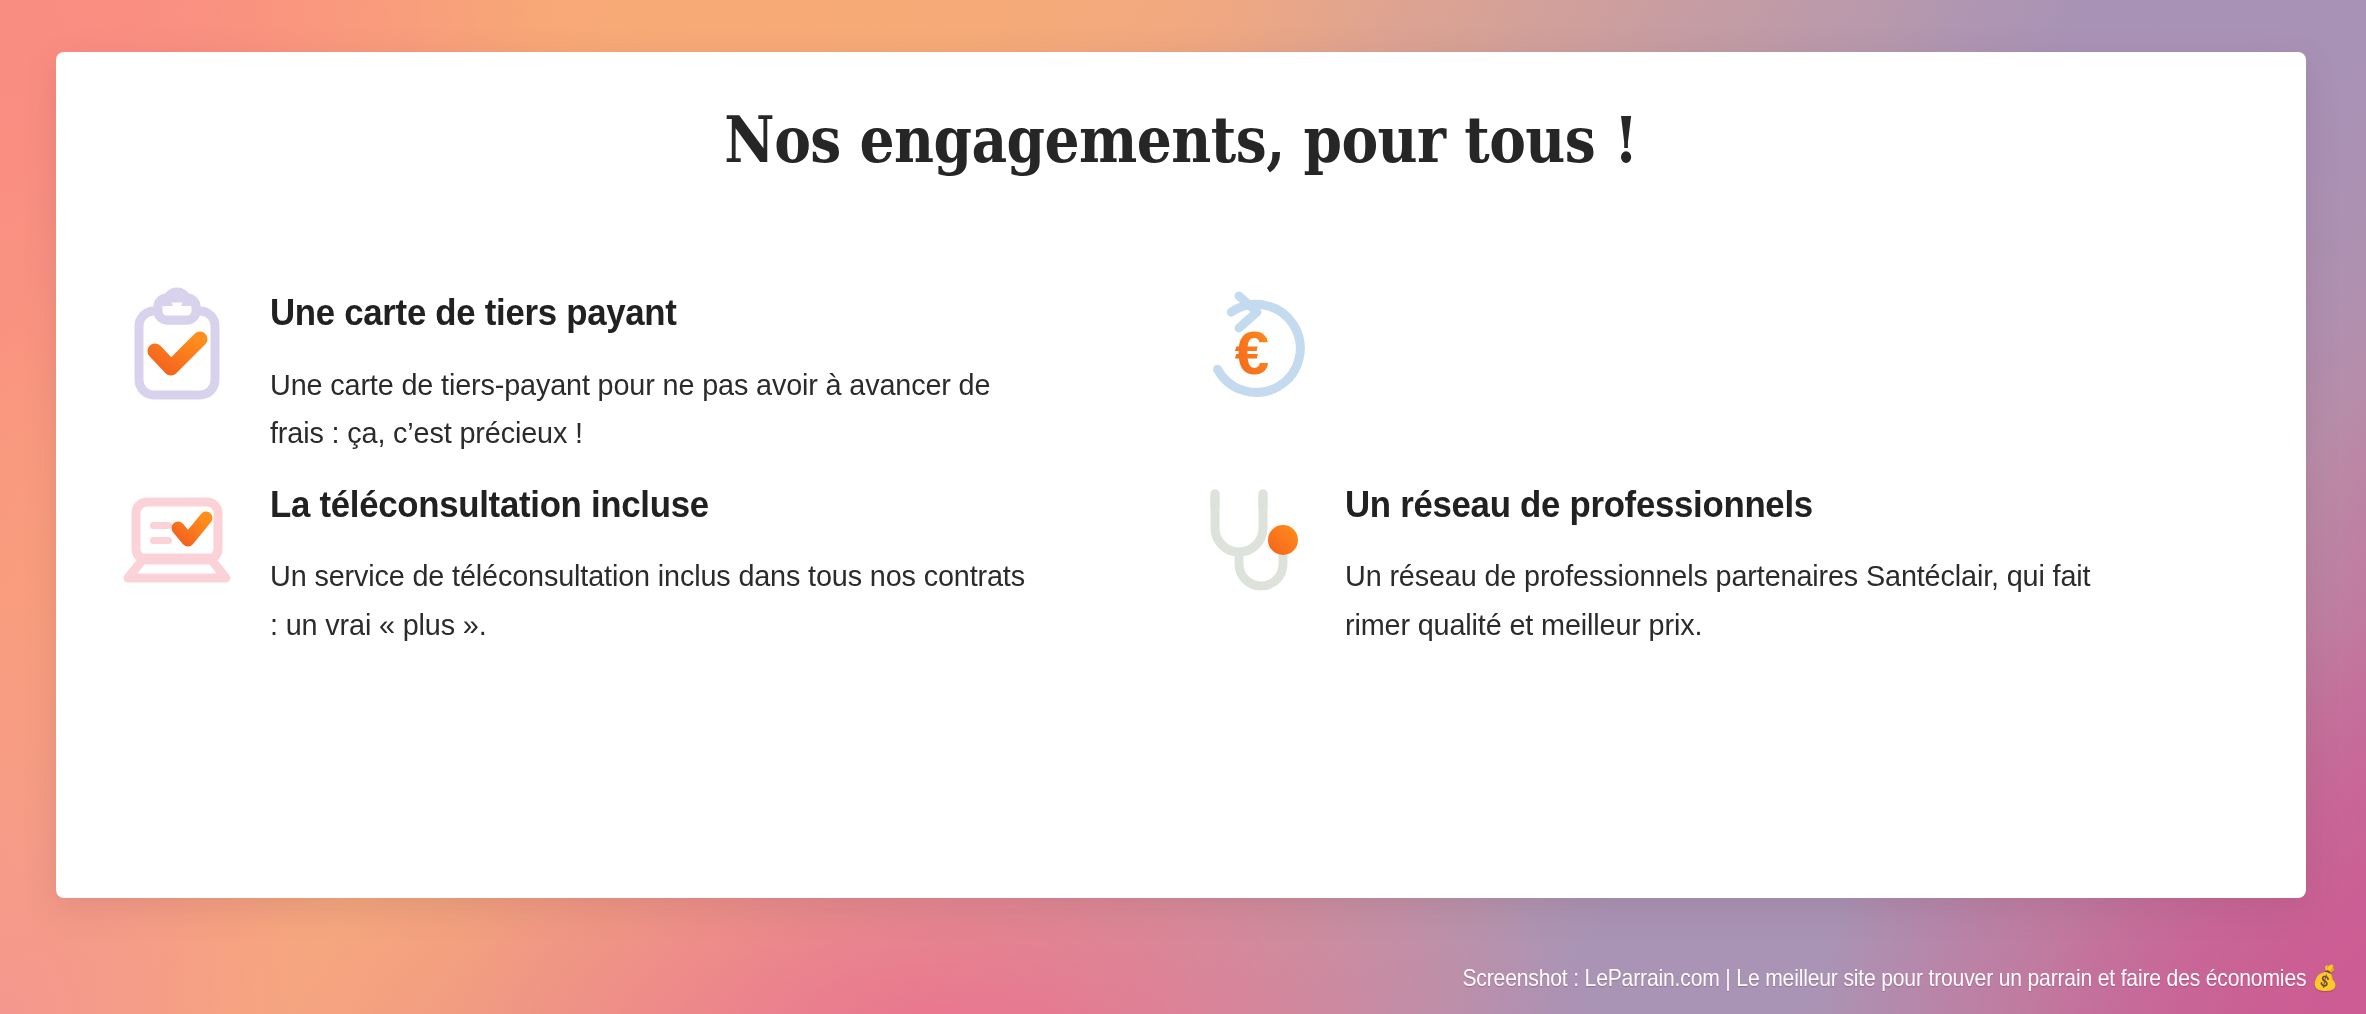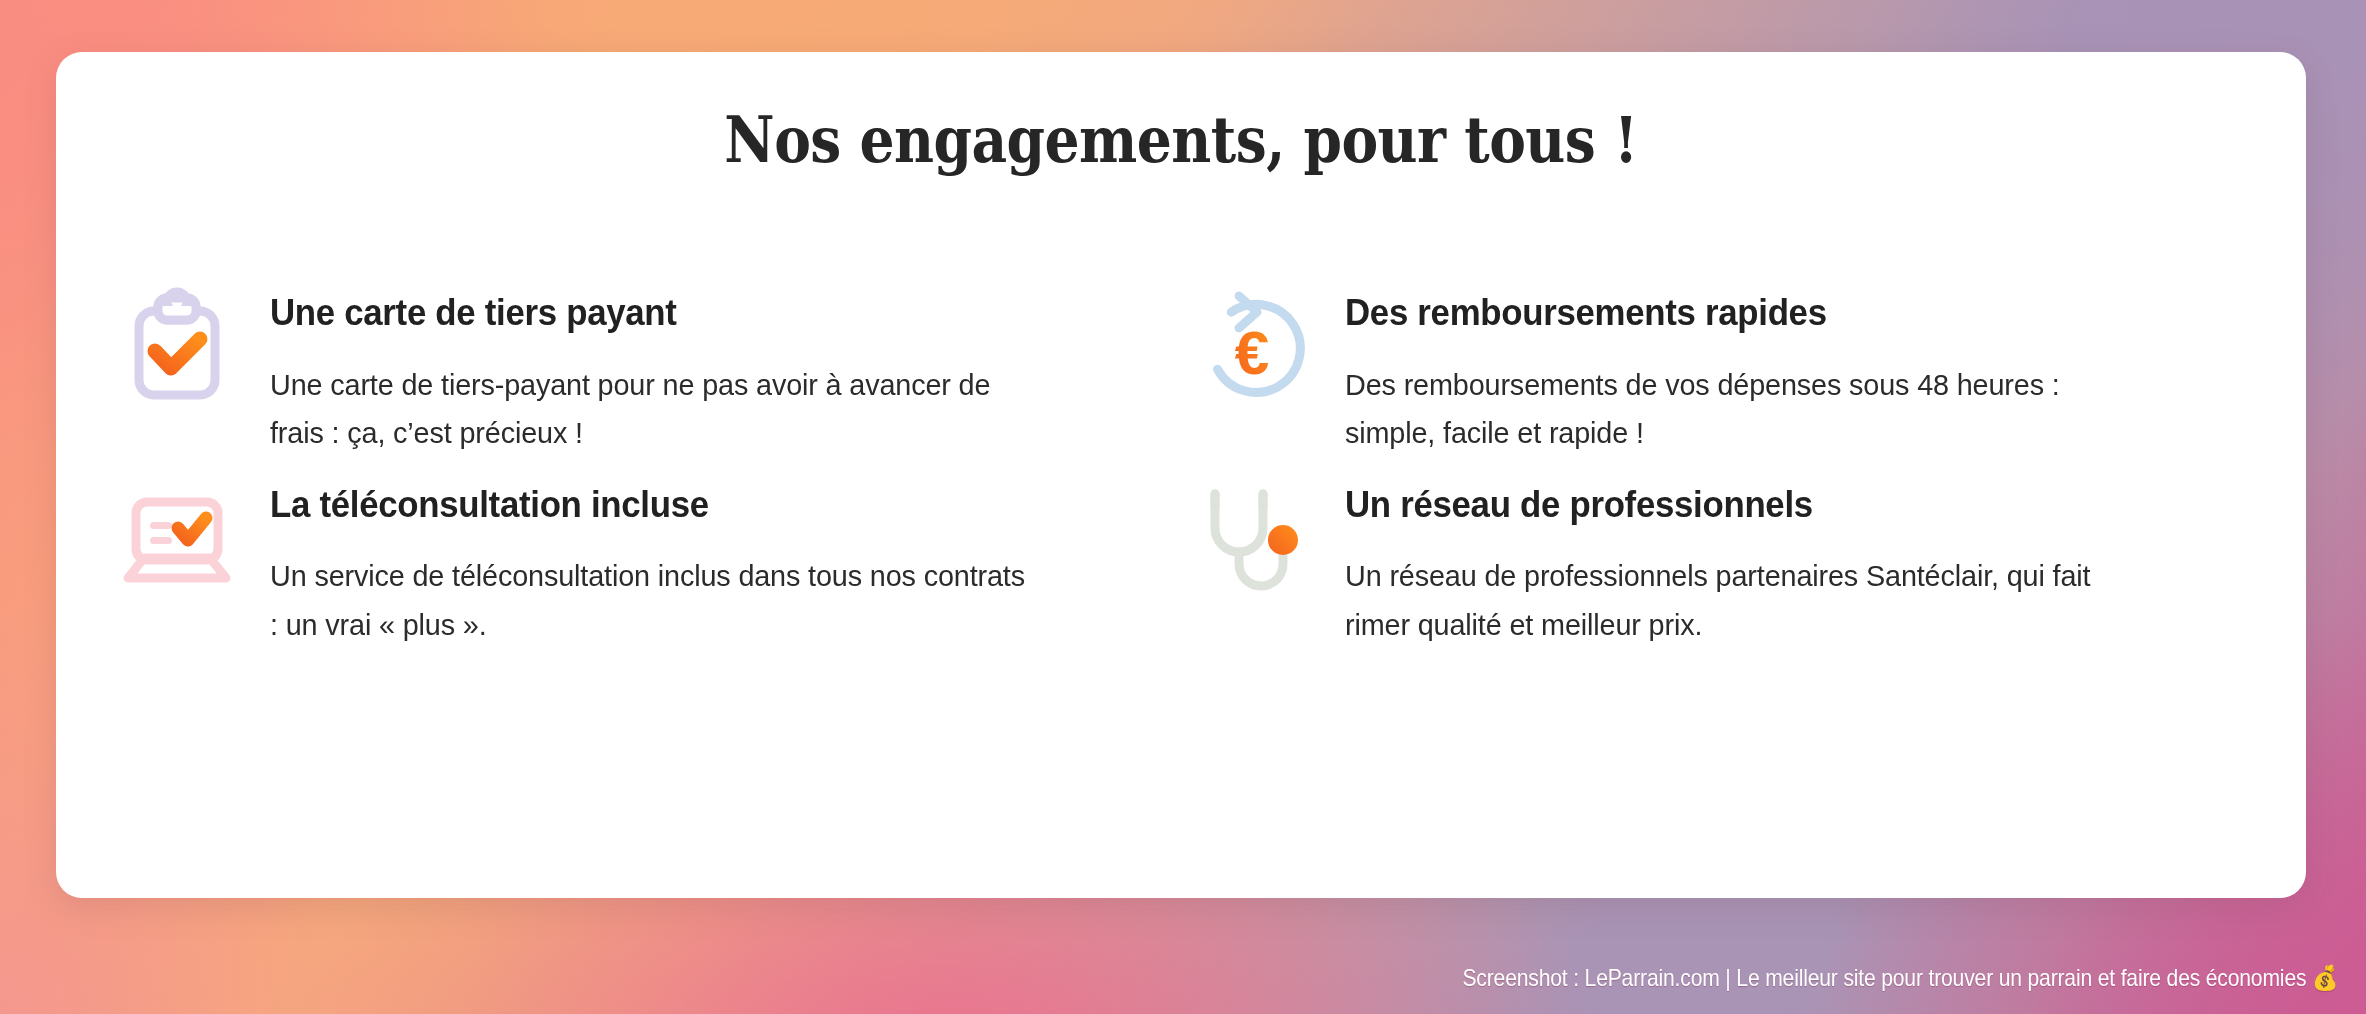--- a/index.html
+++ b/index.html
@@ -48,21 +48,21 @@
   }
 
   
   .card {
     position: absolute;
     left: 56px;
     top: 52px;
     width: 2250px;
     height: 846px;
     background: #ffffff;
-    border-radius: 26px;
+    border-radius: 8px;
     box-shadow: 0 10px 34px rgba(120, 60, 80, 0.16);
     padding: 0;
   }
 
   .card-title {
     text-align: center;
     margin-top: 50px;
     font-family: "DejaVu Serif", "Liberation Serif", serif;
     font-weight: 700;
     font-size: 64px;
@@ -196,24 +196,20 @@
             <linearGradient id="orangeGrad2" x1="0" y1="1" x2="1" y2="0">
               <stop offset="0%" stop-color="#F4621D"></stop>
               <stop offset="100%" stop-color="#FF8F1C"></stop>
             </linearGradient>
           </defs>
           <path d="M59 15 A44 44 0 1 1 20 59" fill="none" stroke="#C3DAEF" stroke-width="9" stroke-linecap="round" transform="rotate(-28 59 59)"></path>
           <path d="M46 4 L64 20 L46 36" fill="none" stroke="#C3DAEF" stroke-width="9" stroke-linecap="round" stroke-linejoin="round"></path>
           <text x="59" y="82" text-anchor="middle" font-family="'Liberation Sans', sans-serif" font-size="62" font-weight="700" fill="url(#orangeGrad2)">€</text>
         </svg>
       </div>
-      <div class="feature-body">
-        <div class="feature-title">Des remboursements rapides</div>
-        <div class="feature-desc">Des remboursements de vos dépenses sous 48 heures : simple, facile et rapide !</div>
-      </div>
     </div>
 
     <div class="feature col-right">
       <div class="feature-icon">
         <svg width="118" height="118" viewBox="0 0 118 118" aria-hidden="true">
           <defs>
             <linearGradient id="orangeGrad4" x1="0" y1="1" x2="1" y2="0">
               <stop offset="0%" stop-color="#F4621D"></stop>
               <stop offset="100%" stop-color="#FF8F1C"></stop>
             </linearGradient>

